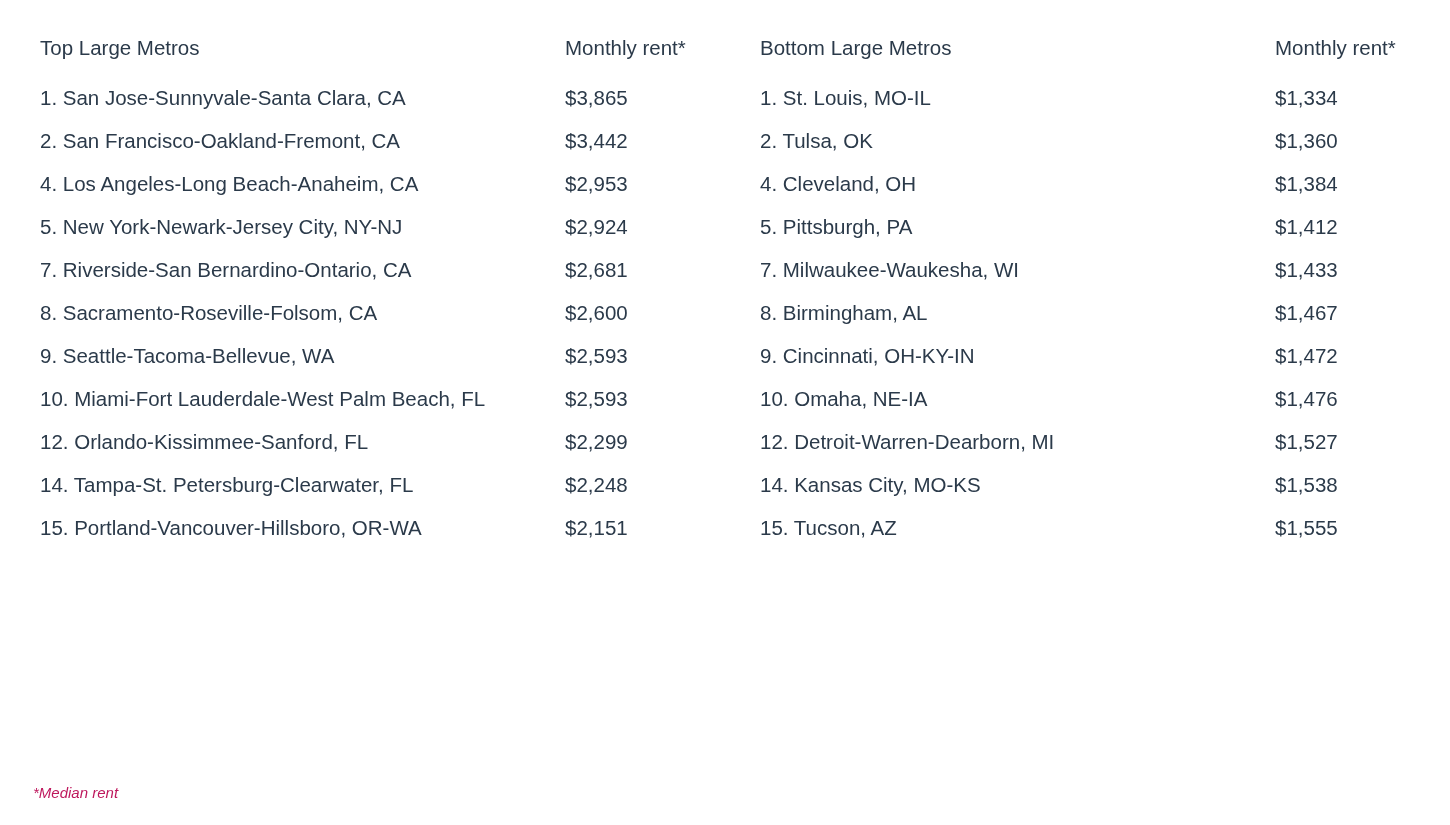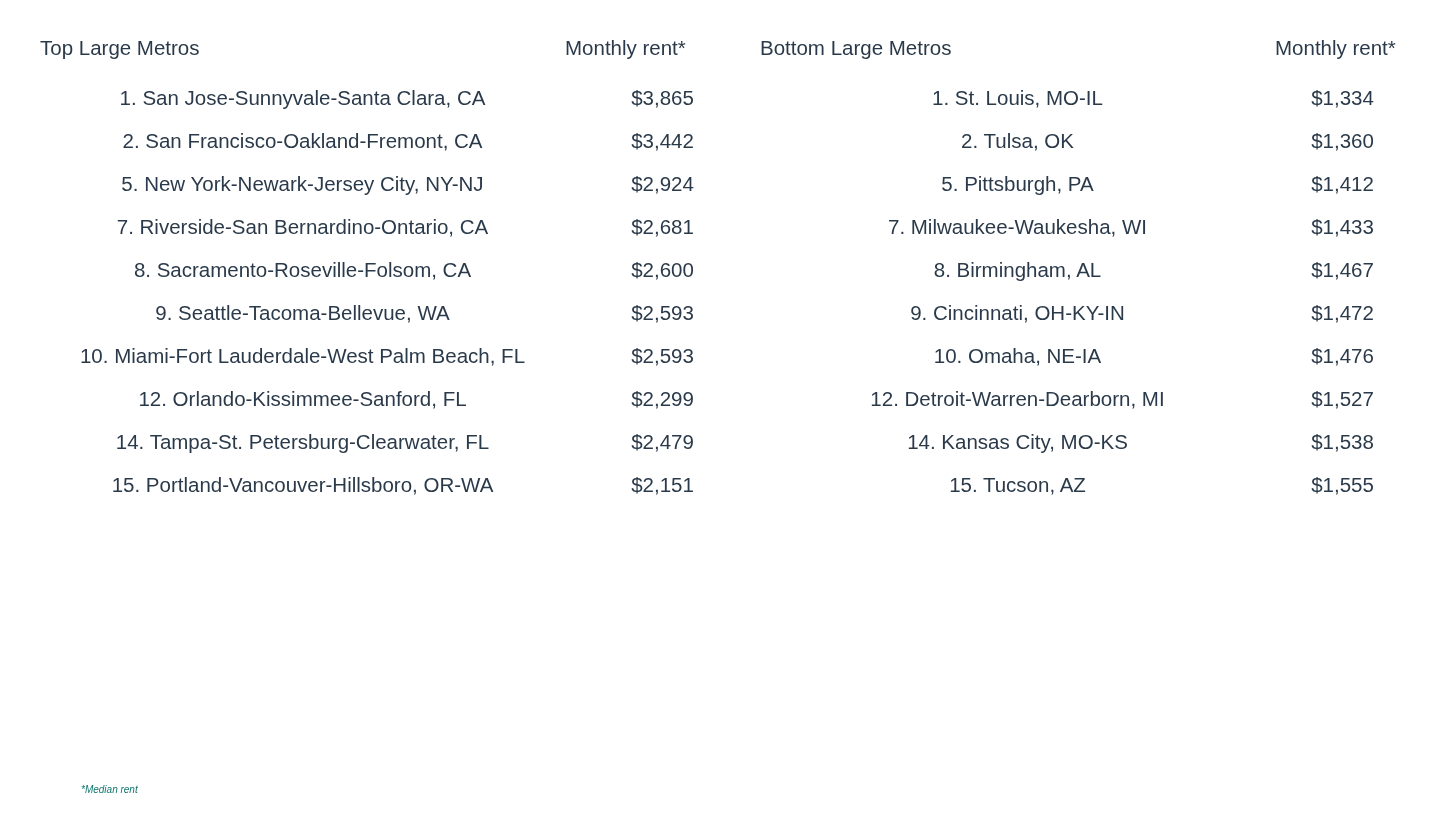--- a/index.html
+++ b/index.html
@@ -34,35 +34,34 @@
   table.rent-table th {
     text-align: left;
     font-weight: normal;
     font-size: 20.5px;
     color: #2b3a4a;
     padding: 0 0 16px 0;
     vertical-align: top;
     white-space: nowrap;
   }
   table.rent-table td {
-    text-align: center;
+    text-align: left;
     font-size: 20.5px;
     color: #2b3a4a;
     padding: 9.5px 0 9.5px 0;
     vertical-align: top;
     white-space: nowrap;
   }
   .footnote {
     position: absolute;
     left: 33px;
     top: 784px;
-    font-size: 10px;
+    font-size: 15px;
     font-style: italic;
-    color: #0f766e;
-    margin-left: 48px;
+    color: #be185d;
   }
 </style>
 </head>
 <body>
 
 <div class="sheet">
 
   <table class="rent-table">
     <colgroup>
       <col class="c-left-name">
@@ -83,20 +82,26 @@
           <td>1. San Jose-Sunnyvale-Santa Clara, CA</td>
           <td>$3,865</td>
           <td>1. St. Louis, MO-IL</td>
           <td>$1,334</td>
         </tr>
         <tr>
           <td>2. San Francisco-Oakland-Fremont, CA</td>
           <td>$3,442</td>
           <td>2. Tulsa, OK</td>
           <td>$1,360</td>
+        </tr>
+        <tr>
+          <td>4. Los Angeles-Long Beach-Anaheim, CA</td>
+          <td>$2,953</td>
+          <td>4. Cleveland, OH</td>
+          <td>$1,384</td>
         </tr>
         <tr>
           <td>5. New York-Newark-Jersey City, NY-NJ</td>
           <td>$2,924</td>
           <td>5. Pittsburgh, PA</td>
           <td>$1,412</td>
         </tr>
         <tr>
           <td>7. Riverside-San Bernardino-Ontario, CA</td>
           <td>$2,681</td>
@@ -122,21 +127,21 @@
           <td>$1,476</td>
         </tr>
         <tr>
           <td>12. Orlando-Kissimmee-Sanford, FL</td>
           <td>$2,299</td>
           <td>12. Detroit-Warren-Dearborn, MI</td>
           <td>$1,527</td>
         </tr>
         <tr>
           <td>14. Tampa-St. Petersburg-Clearwater, FL</td>
-          <td>$2,479</td>
+          <td>$2,248</td>
           <td>14. Kansas City, MO-KS</td>
           <td>$1,538</td>
         </tr>
         <tr>
           <td>15. Portland-Vancouver-Hillsboro, OR-WA</td>
           <td>$2,151</td>
           <td>15. Tucson, AZ</td>
           <td>$1,555</td>
         </tr>
       </tbody>

